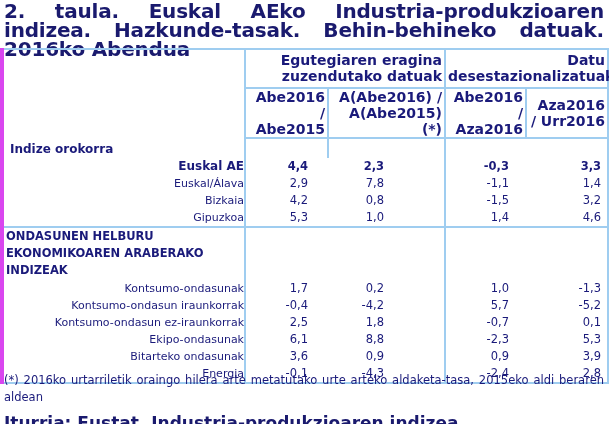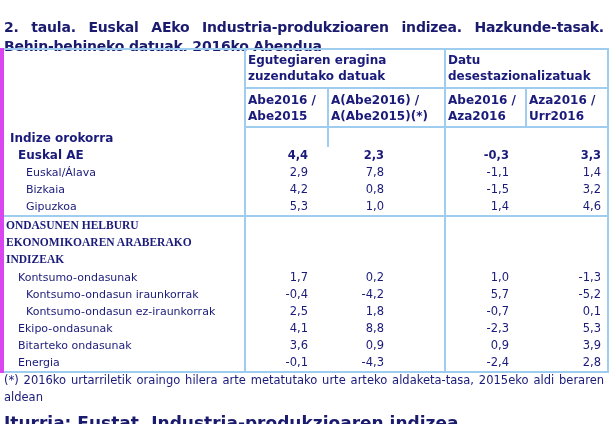--- a/index.html
+++ b/index.html
@@ -1,56 +1,56 @@
 <!DOCTYPE html>
 <html><head>
 <meta charset="utf-8">
 <style>
   html, body { margin: 0; padding: 0; background: #ffffff; }
   body {
     width: 609px; height: 424px; overflow: hidden; position: relative;
     font-family: "DejaVu Sans", sans-serif; color: #1a1a7a;
   }
   .title {
-    position: absolute; left: 4px; top: 18px; width: 600px;
-    font-size: 14px; font-weight: bold; line-height: 19px;
+    position: absolute; left: 4px; top: 2px; width: 600px;
+    font-size: 20px; font-weight: bold; line-height: 19px;
     color: #1a1a6e; text-align: justify; text-align-last: left;
     letter-spacing: -0.2px;
   }
   table.data {
     position: absolute; left: 0; top: 48px;
     width: 606px; border-collapse: collapse; table-layout: fixed;
     font-size: 11px; color: #1a1a7a;
   }
   table.data col.c0 { width: 243px; }
   table.data col.c1 { width: 83px; }
   table.data col.c2 { width: 117px; }
   table.data col.c3 { width: 81px; }
   table.data col.c4 { width: 82px; }
   .bt { border-top: 2px solid #9fcdf0; }
   .bb { border-bottom: 2px solid #9fcdf0; margin-left: 28px; }
   .bl { border-left: 4px solid #d946ef; }
   .br { border-right: 2px solid #9fcdf0; }
   th {
-    font-weight: bold; text-align: left; padding: 0 2px;
-    line-height: 16px; font-size: 12px; color: #1a1a7a;
+    font-weight: bold; text-align: right; padding: 0 2px;
+    line-height: 16px; font-size: 14px; color: #1a1a7a;
   }
   th.group { height: 35px; vertical-align: top; padding-top: 2px; }
   th.sub { height: 37px; vertical-align: middle; }
   td { padding: 0; height: 17px; line-height: 17px; white-space: nowrap; }
-  td.lbl { padding-left: 6px; }
+  td.lbl { padding-left: 6px; text-align: right; }
   td.num { text-align: right; padding-right: 20px; font-size: 11.5px; }
   td.num.c2 { padding-right: 60px; }
   td.num.c3 { padding-right: 17px; }
   td.num.c4 { padding-right: 6px; }
   .lvl0 { padding-left: 6px; font-weight: bold; font-size: 12px; }
   .lvl1b { padding-left: 14px !important; font-weight: bold; font-size: 12px; }
   .lvl1 { padding-left: 14px !important; }
   .lvl2 { padding-left: 22px !important; }
-  .section-head { padding-left: 2px; font-weight: bold; font-size: 11.5px; line-height: 17px; white-space: normal; height: 52px; vertical-align: top; font-family: Liberation Serif, serif; }
+  .section-head { padding-left: 2px; font-weight: bold; font-size: 11.5px; line-height: 17px; white-space: normal; height: 52px; vertical-align: top; }
   tr.first td { padding-top: 2px; }
   .bold { font-weight: bold; }
   .note {
     position: absolute; left: 4px; top: 372px; width: 600px;
     font-size: 11.5px; line-height: 17px; color: #1a1a7a;
     text-align: justify; text-align-last: left;
   }
   .source {
     position: absolute; left: 4px; top: 416px;
     font-size: 17px; font-weight: bold; color: #1a1a6e; line-height: 15px;
@@ -143,21 +143,21 @@
     </tr>
     <tr>
       <td class="lbl lvl2 bl br">Kontsumo-ondasun ez-iraunkorrak</td>
       <td class="num">2,5</td>
       <td class="num c2 br">1,8</td>
       <td class="num c3">-0,7</td>
       <td class="num c4 br">0,1</td>
     </tr>
     <tr>
       <td class="lbl lvl1 bl br">Ekipo-ondasunak</td>
-      <td class="num">4,1</td>
+      <td class="num">6,1</td>
       <td class="num c2 br">8,8</td>
       <td class="num c3">-2,3</td>
       <td class="num c4 br">5,3</td>
     </tr>
     <tr>
       <td class="lbl lvl1 bl br">Bitarteko ondasunak</td>
       <td class="num">3,6</td>
       <td class="num c2 br">0,9</td>
       <td class="num c3">0,9</td>
       <td class="num c4 br">3,9</td>

